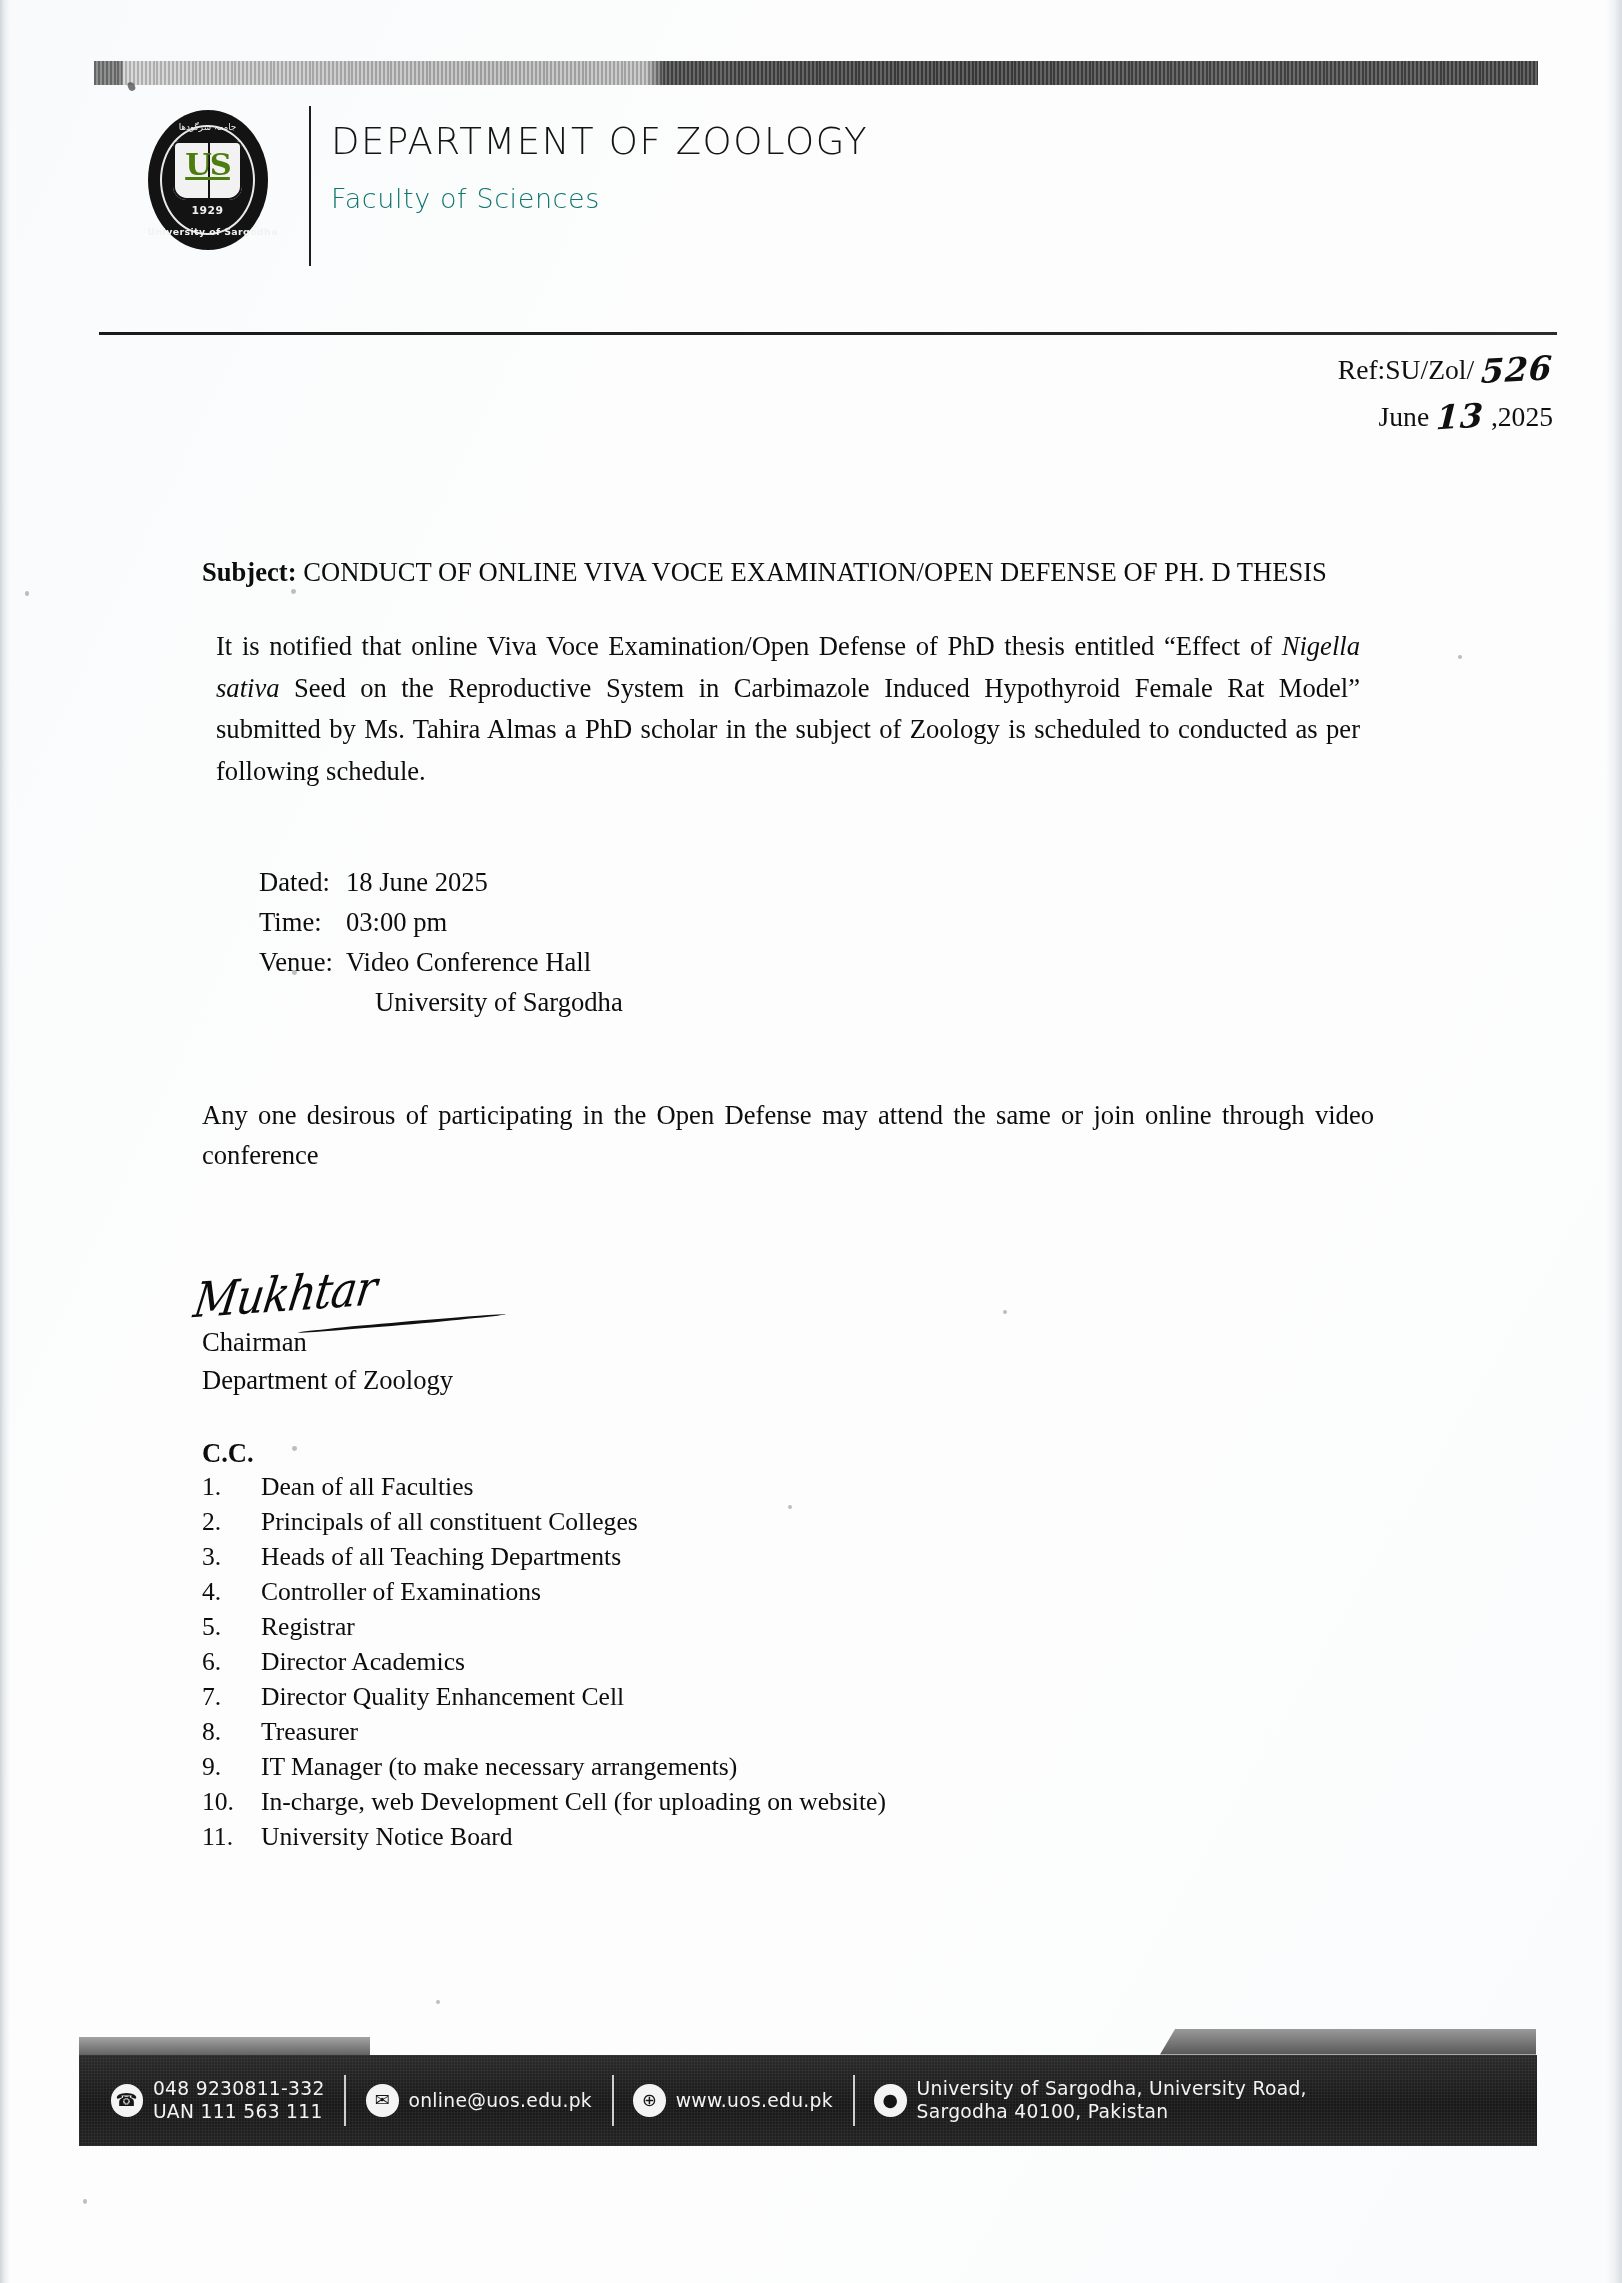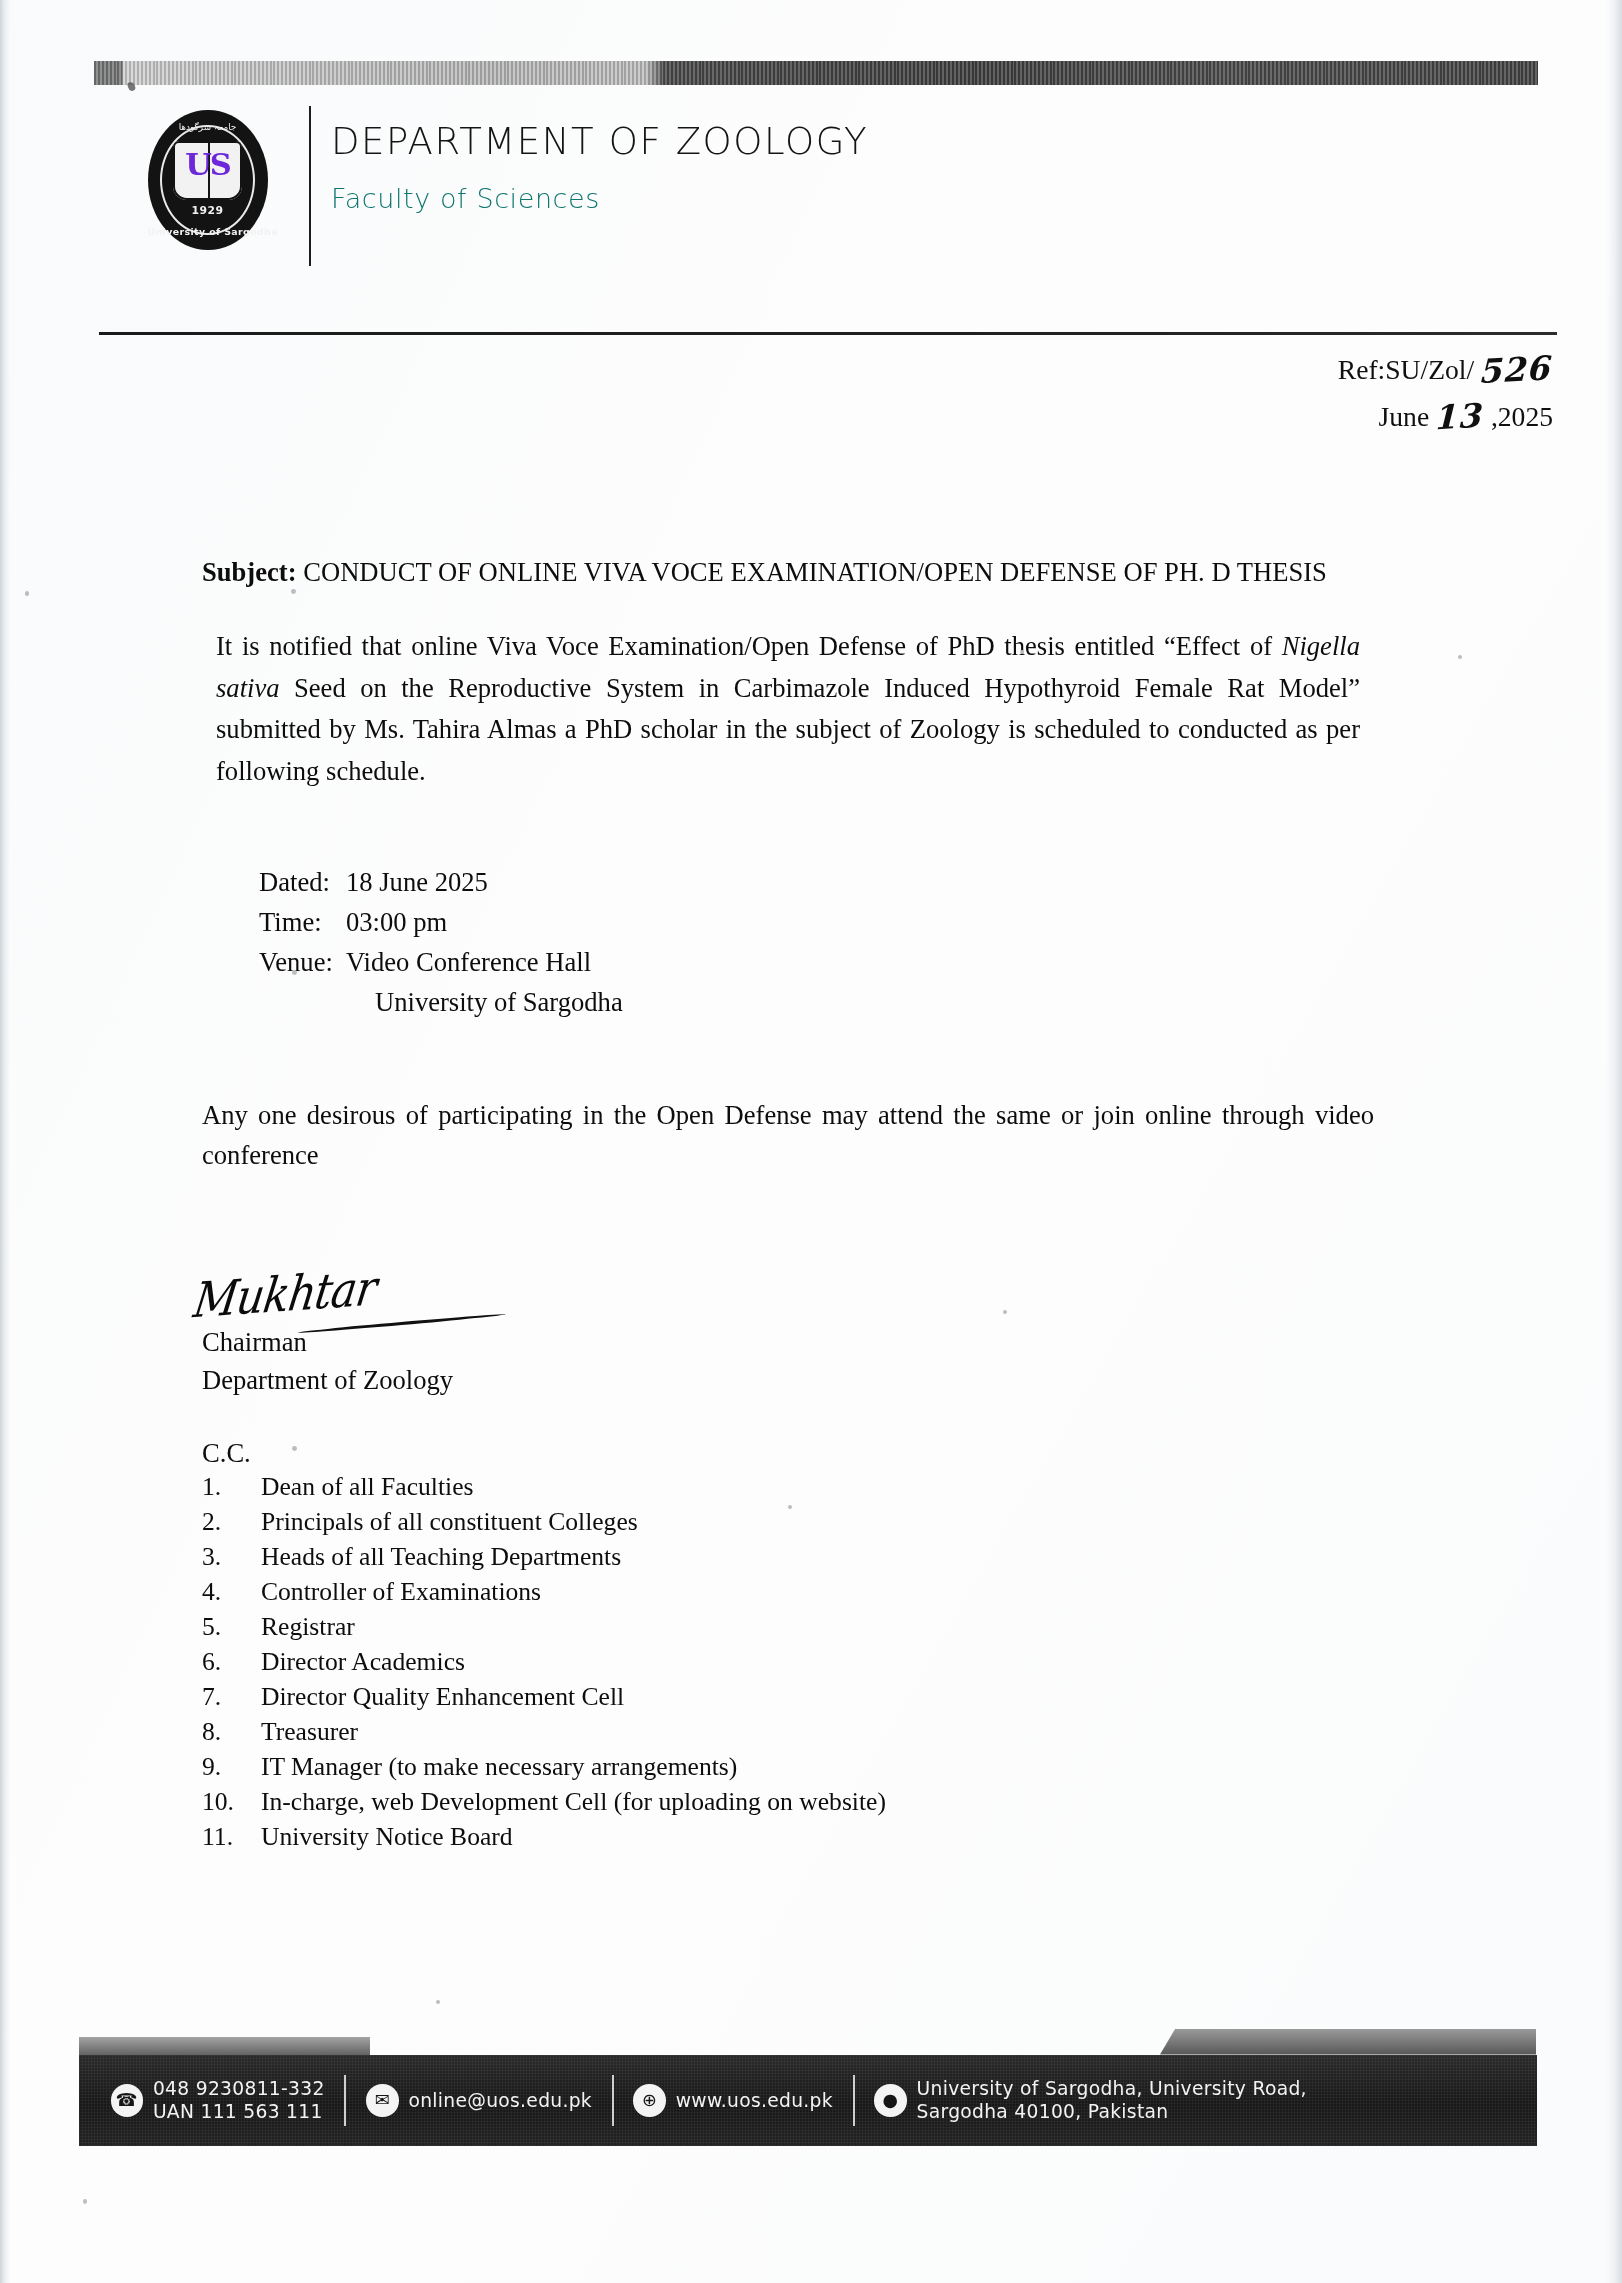--- a/index.html
+++ b/index.html
@@ -115,23 +115,24 @@
     background: #131313;
   }
   .crest-monogram {
     position: absolute;
     left: 0; right: 0;
     top: 39px;
     text-align: center;
     font-family: "DejaVu Serif", serif;
     font-weight: bold;
     font-size: 30.5px;
-    color: #6d28d9;
+    color: #4d7c0f;
     letter-spacing: -2px;
     line-height: 1;
+    text-decoration: underline;
   }
   .crest-year {
     position: absolute;
     left: 0; right: 0;
     top: 94px;
     text-align: center;
     font-family: "DejaVu Sans", sans-serif;
     font-size: 10.8px;
     font-weight: bold;
     color: #f0f0f0;
@@ -299,20 +300,21 @@
 
   
   .cc-area {
     margin-top: 35px;
     font-size: 25.6px;
     line-height: 1.0;
   }
   .cc-title {
     margin-bottom: 7.9px;
     font-size: 26.6px;
+    font-weight: bold;
   }
   .cc-list {
     list-style: none;
     margin: 0;
     padding: 0;
   }
   .cc-item {
     display: flex;
     align-items: baseline;
     height: 35px;

